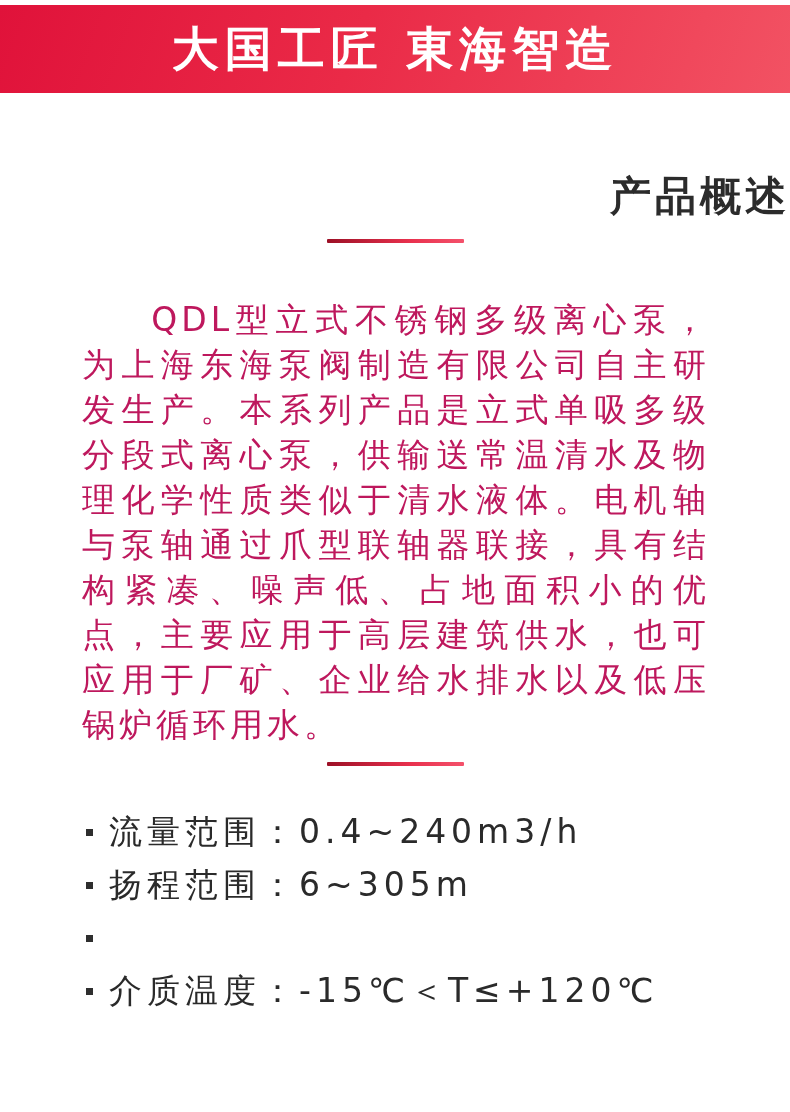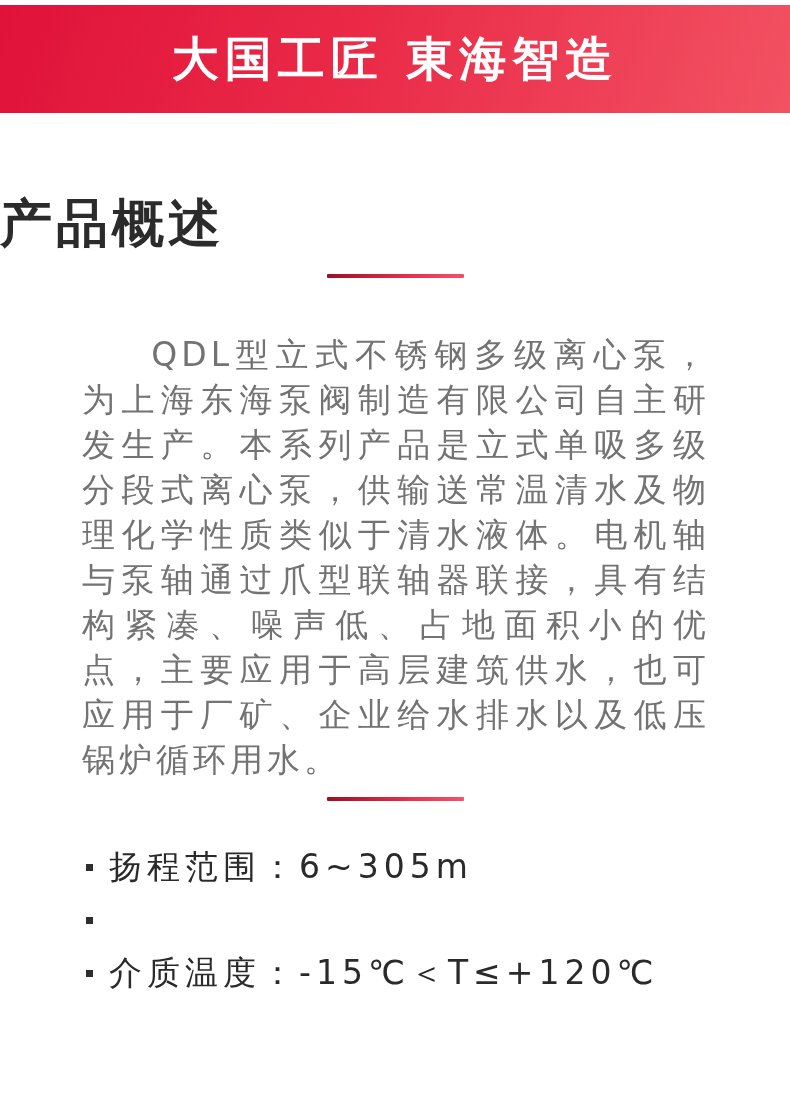--- a/index.html
+++ b/index.html
@@ -8,40 +8,40 @@
     width: 790px;
     min-height: 1112px;
     background: #ffffff;
     font-family: "DejaVu Sans", "Liberation Sans", sans-serif;
     color: #2a2a2a;
   }
 
   
   .banner {
     margin-top: 5px;
-    height: 108px;
+    height: 88px;
     display: flex;
     align-items: center;
     justify-content: center;
     background: linear-gradient(110deg, #e0123a 0%, #ea2a47 45%, #f25263 100%);
   }
   .banner-title {
     margin: 0;
     color: #ffffff;
     font-size: 47px;
     font-weight: 700;
     letter-spacing: 6px;
     white-space: nowrap;
   }
 
   
   .section-title {
     margin: 0;
-    text-align: left;
-    font-size: 52px;
+    text-align: right;
+    font-size: 41px;
     font-weight: 700;
     color: #2b2b2b;
     letter-spacing: 4px;
   }
   .overview .section-title { margin-top: 76px; }
   .conditions .section-title { margin-top: 56px; }
   .title-underline {
     width: 137px;
     height: 4px;
     margin: 15px auto 0;
@@ -51,21 +51,21 @@
 
   
   .paragraph {
     margin: 54px 80px 0 82px;
     font-size: 33px;
     line-height: 45px;
     letter-spacing: 4px;
     text-align: justify;
     text-justify: inter-character;
     text-indent: 2.1em;
-    color: #737373;
+    color: #be185d;
   }
 
   
   .spec-list {
     list-style: none;
     margin: 40px 0 0;
     padding: 0 30px 0 86px;
   }
   .spec-item {
     display: flex;
@@ -100,20 +100,24 @@
     <div class="title-underline"></div>
     <p class="paragraph">QDL型立式不锈钢多级离心泵，为上海东海泵阀制造有限公司自主研发生产。本系列产品是立式单吸多级分段式离心泵，供输送常温清水及物理化学性质类似于清水液体。电机轴与泵轴通过爪型联轴器联接，具有结构紧凑、噪声低、占地面积小的优点，主要应用于高层建筑供水，也可应用于厂矿、企业给水排水以及低压锅炉循环用水。</p>
   </section>
 
   <section class="section conditions">
     <div class="title-underline"></div>
 
     <ul class="spec-list">
       <li class="spec-item">
         <span class="bullet"></span>
+        <span class="spec-text">流量范围：0.4~240m3/h</span>
+      </li>
+      <li class="spec-item">
+        <span class="bullet"></span>
         <span class="spec-text">扬程范围：6~305m</span>
       </li>
       <li class="spec-item">
         <span class="bullet"></span>
       </li>
       <li class="spec-item">
         <span class="bullet"></span>
         <span class="spec-text">介质温度：-15℃＜T≤+120℃</span>
       </li>
 

